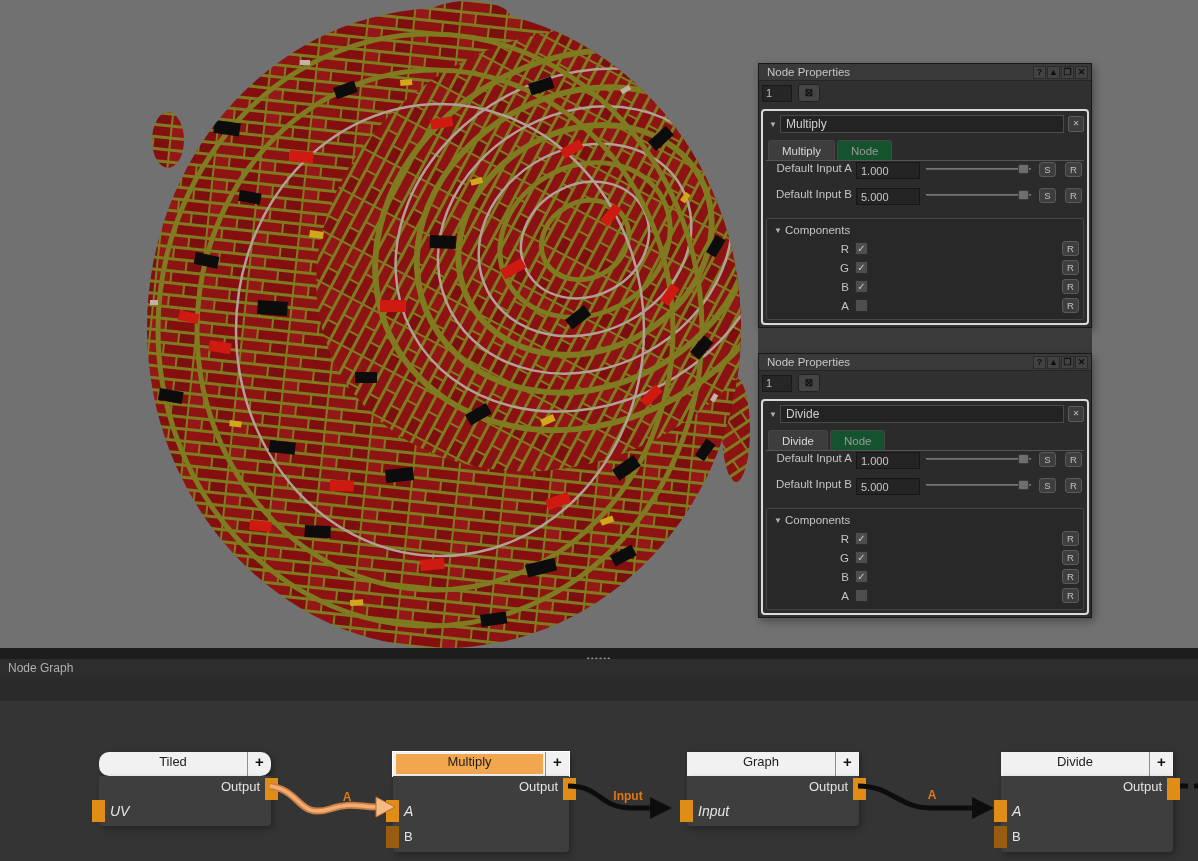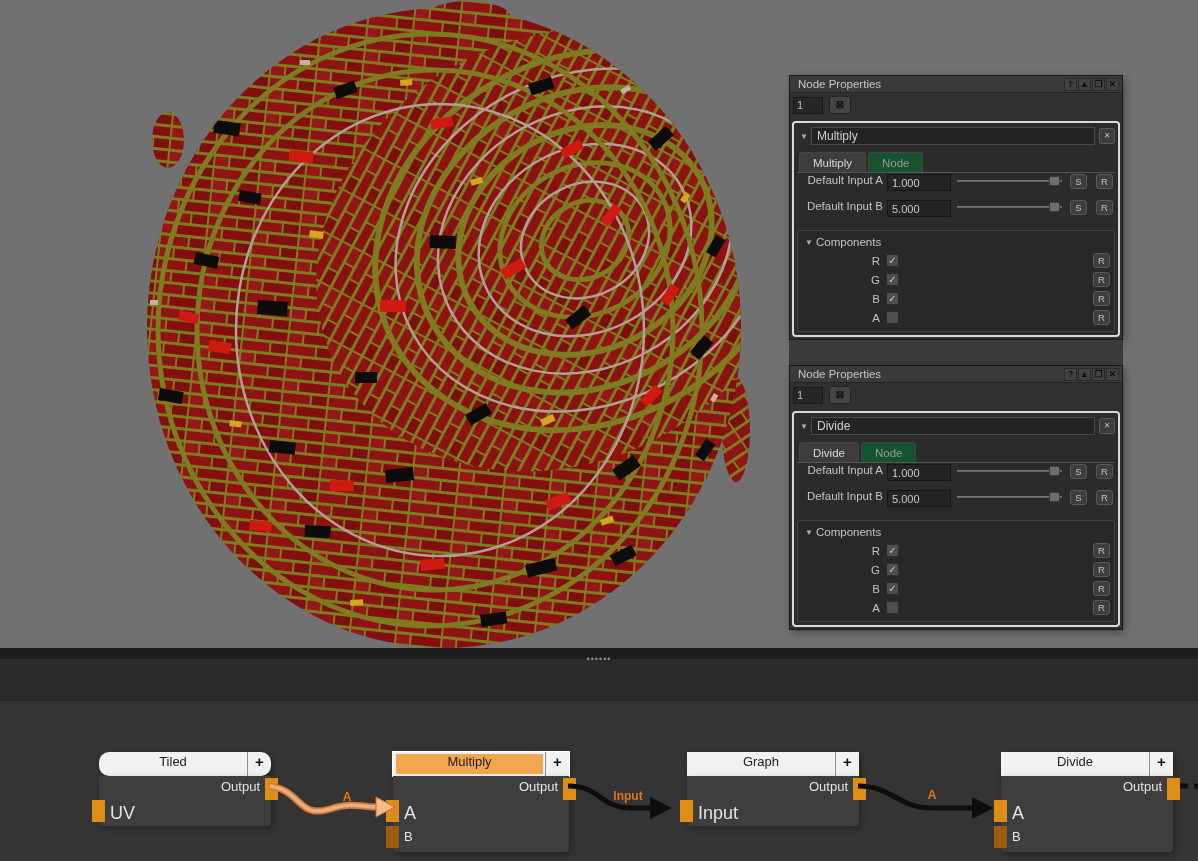--- a/index.html
+++ b/index.html
@@ -5,21 +5,21 @@
   * { margin:0; padding:0; box-sizing:border-box; }
   html,body { width:1198px; height:861px; overflow:hidden; background:#2a2a2a;
     font-family:"Liberation Sans", sans-serif; }
   .stage { position:relative; width:1198px; height:861px; }
 
   
   .viewport { position:absolute; left:0; top:0; width:1198px; height:648px; background:#717171; }
   .viewport svg { position:absolute; left:0; top:0; }
 
   
-  .dock { position:absolute; left:789px; top:63px; width:334px;margin-top:12px; }
+  .dock { position:absolute; left:758px; top:63px; width:334px; }
   .dock-gap { height:25px; background:#3b3b3b; }
   .props-panel { width:334px; background:#303030; border:1px solid #181818; box-shadow:2px 3px 8px rgba(0,0,0,.35); }
   .p-titlebar { height:17px; background:#3a3a3a; border-bottom:1px solid #252525;
     display:flex; align-items:center; padding:0 3px; }
   .p-title { flex:1; color:#c6c6c6; font-size:11.5px; padding-left:5px; }
   .p-ico { width:13px; height:13px; margin-left:1px; background:#424242; border:1px solid #2b2b2b;
     color:#0e0e0e; font-size:9px; font-weight:bold; text-align:center; line-height:11px; cursor:pointer; }
   .p-toolbar { height:24px; display:flex; align-items:center; gap:6px; padding:0 3px; background:#303030; }
   .count-input { width:30px; height:17px; background:#262626; border:1px solid #191919;
     color:#c0c0c0; font-size:11px; padding:0 3px; font-family:inherit; }
@@ -75,21 +75,21 @@
   .ng-header { display:flex; height:24px; background:#f1f1f1; box-shadow:2px 2px 5px rgba(0,0,0,.35); }
   .ng-header.pill { border-radius:10px; overflow:hidden; }
   .ng-title { flex:1; text-align:center; color:#1c1c1c; font-size:13px; line-height:20px; cursor:grab; }
   .ng-header.selected { outline:1px solid #fff; }
   .ng-header.selected .ng-title { background:#f2a74e; margin:2px 2px 2px 3px; line-height:16px; }
   .ng-plus { width:24px; border-left:1px solid #8f8f8f; text-align:center; color:#111;
     font-size:15px; font-weight:bold; line-height:19px; cursor:pointer; }
   .ng-body { position:relative; margin-top:0; background:#3e3e3e; border-radius:0 0 4px 4px;
     box-shadow:2px 3px 6px rgba(0,0,0,.3); }
   .ng-out-label { position:absolute; right:11px; top:3px; color:#e4e4e4; font-size:13px; }
-  .ng-in1-label { position:absolute; left:11px; top:27px; color:#e4e4e4; font-size:18px; }
+  .ng-in1-label { position:absolute; left:11px; top:27px; color:#e4e4e4; font-size:14px;font-style:italic; }
   .ng-in2-label { position:absolute; left:11px; top:53px; color:#e4e4e4; font-size:13px; }
   .ng-port { position:absolute; width:13px; height:22px; background:#df8d17; }
   .ng-port.out { right:-7px; top:2px; }
   .ng-port.in1 { left:-7px; top:24px; }
   .ng-port.in2 { left:-7px; top:50px; background:#9a5c10; }
   .wires { position:absolute; left:0; top:0; pointer-events:none; }
   .wires text { font:bold 12px "Liberation Sans", sans-serif; fill:#e07818; text-anchor:middle; }
 </style>
 </head>
 <body>
@@ -358,20 +358,21 @@
           </div>
         </div>
       </div>
     </div>
   </div>
 
   <div class="splitter">
     <span>••••••</span>
   </div>
 
+  <div class="ng-titlebar">Node Graph</div>
 
   <div class="ng-canvas">
 
     <div class="ng-node" style="left:99px;width:172px;">
       <div class="ng-header pill">
         <div class="ng-title">Tiled</div>
         <div class="ng-plus">+</div>
       </div>
       <div class="ng-body" style="height:50px;">
         <span class="ng-out-label">Output</span>

